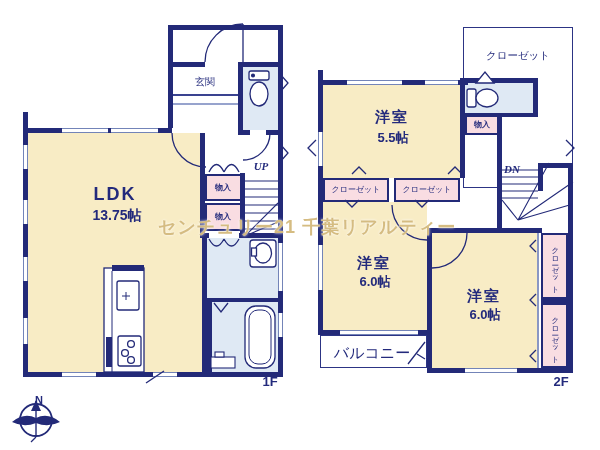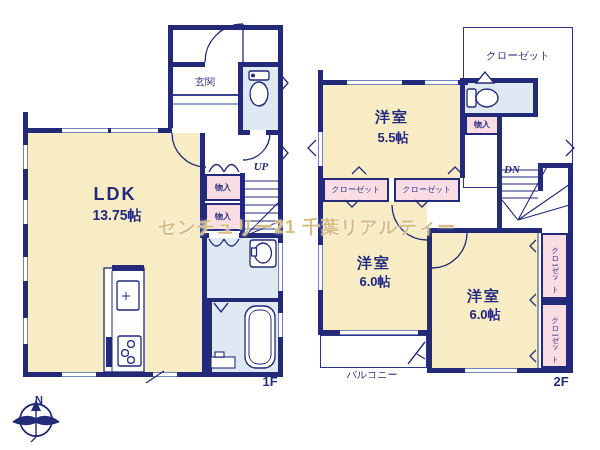--- a/index.html
+++ b/index.html
@@ -256,18 +256,18 @@
   <div class="lbl b" style="left:482px;top:125px;font-size:8px;">物入</div>
   <div class="lbl" style="left:356px;top:190px;font-size:8px;">クローゼット</div>
   <div class="lbl" style="left:427px;top:190px;font-size:8px;">クローゼット</div>
   <div class="lbl ital" style="left:512px;top:169px;font-size:11px;">DN</div>
   <div class="lbl b" style="left:374px;top:262px;font-size:15px;letter-spacing:2px;">洋室</div>
   <div class="lbl b" style="left:375px;top:281px;font-size:13px;">6.0帖</div>
   <div class="lbl b" style="left:484px;top:295px;font-size:15px;letter-spacing:2px;">洋室</div>
   <div class="lbl b" style="left:485px;top:314px;font-size:13px;">6.0帖</div>
   <div class="lbl vert" style="left:555px;top:266px;font-size:7.5px;">クローゼット</div>
   <div class="lbl vert" style="left:555px;top:336px;font-size:7.5px;">クローゼット</div>
-  <div class="lbl" style="left:372px;top:352px;font-size:10px;margin-top:23px;">バルコニー</div>
+  <div class="lbl" style="left:372px;top:352px;font-size:15px;">バルコニー</div>
   <div class="lbl b" style="left:561px;top:381px;font-size:13px;">2F</div>
 
   <div class="wm">センチュリー21 千葉リアルティー</div>
 
 </div>
 
 </body></html>

